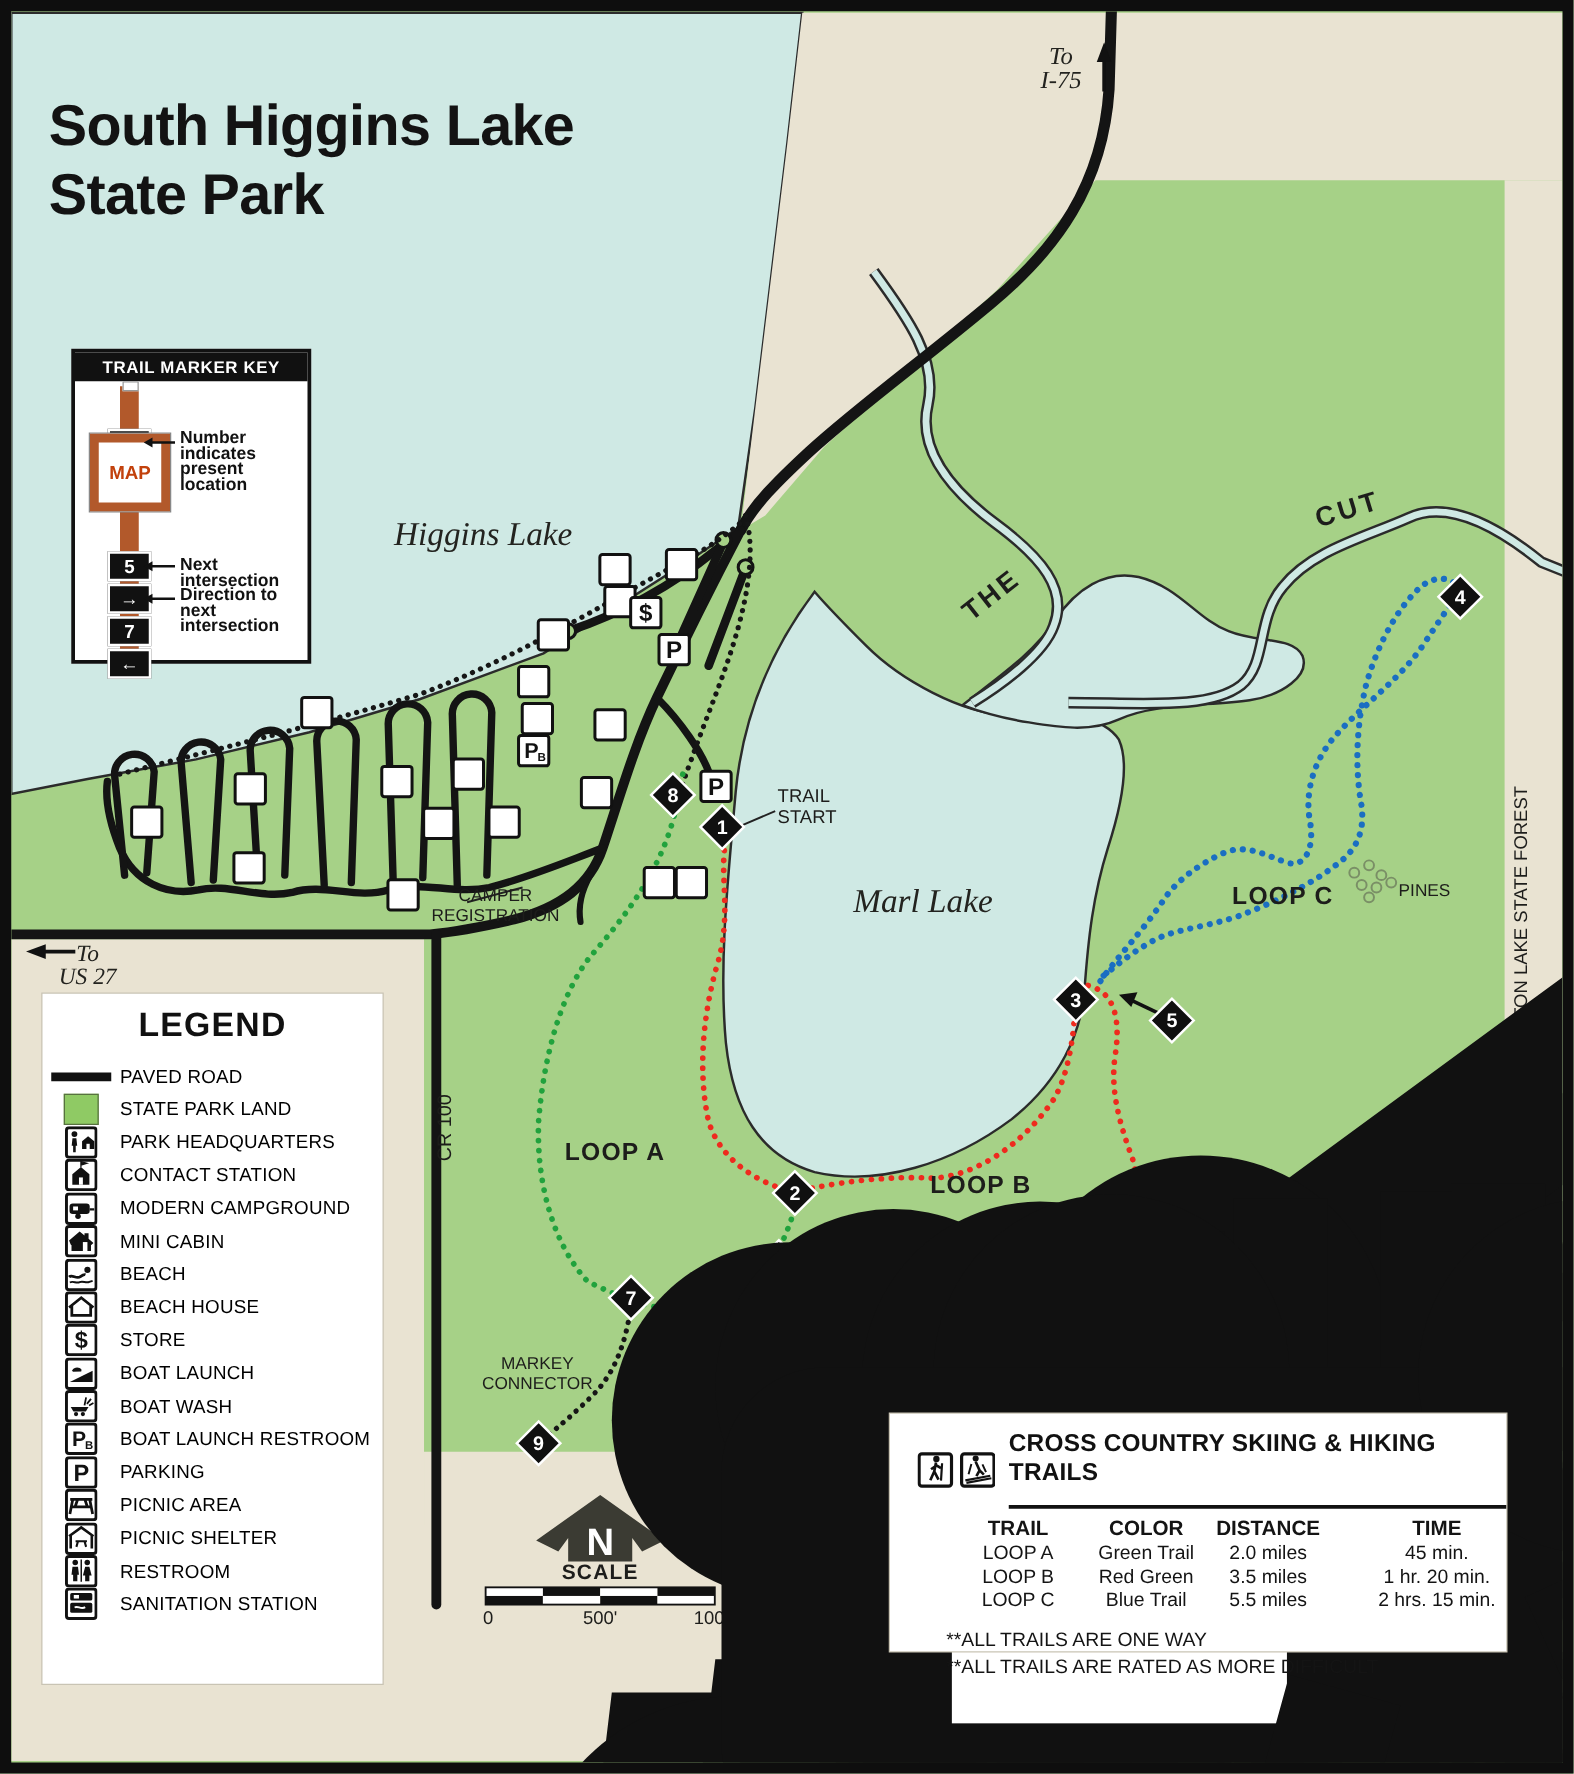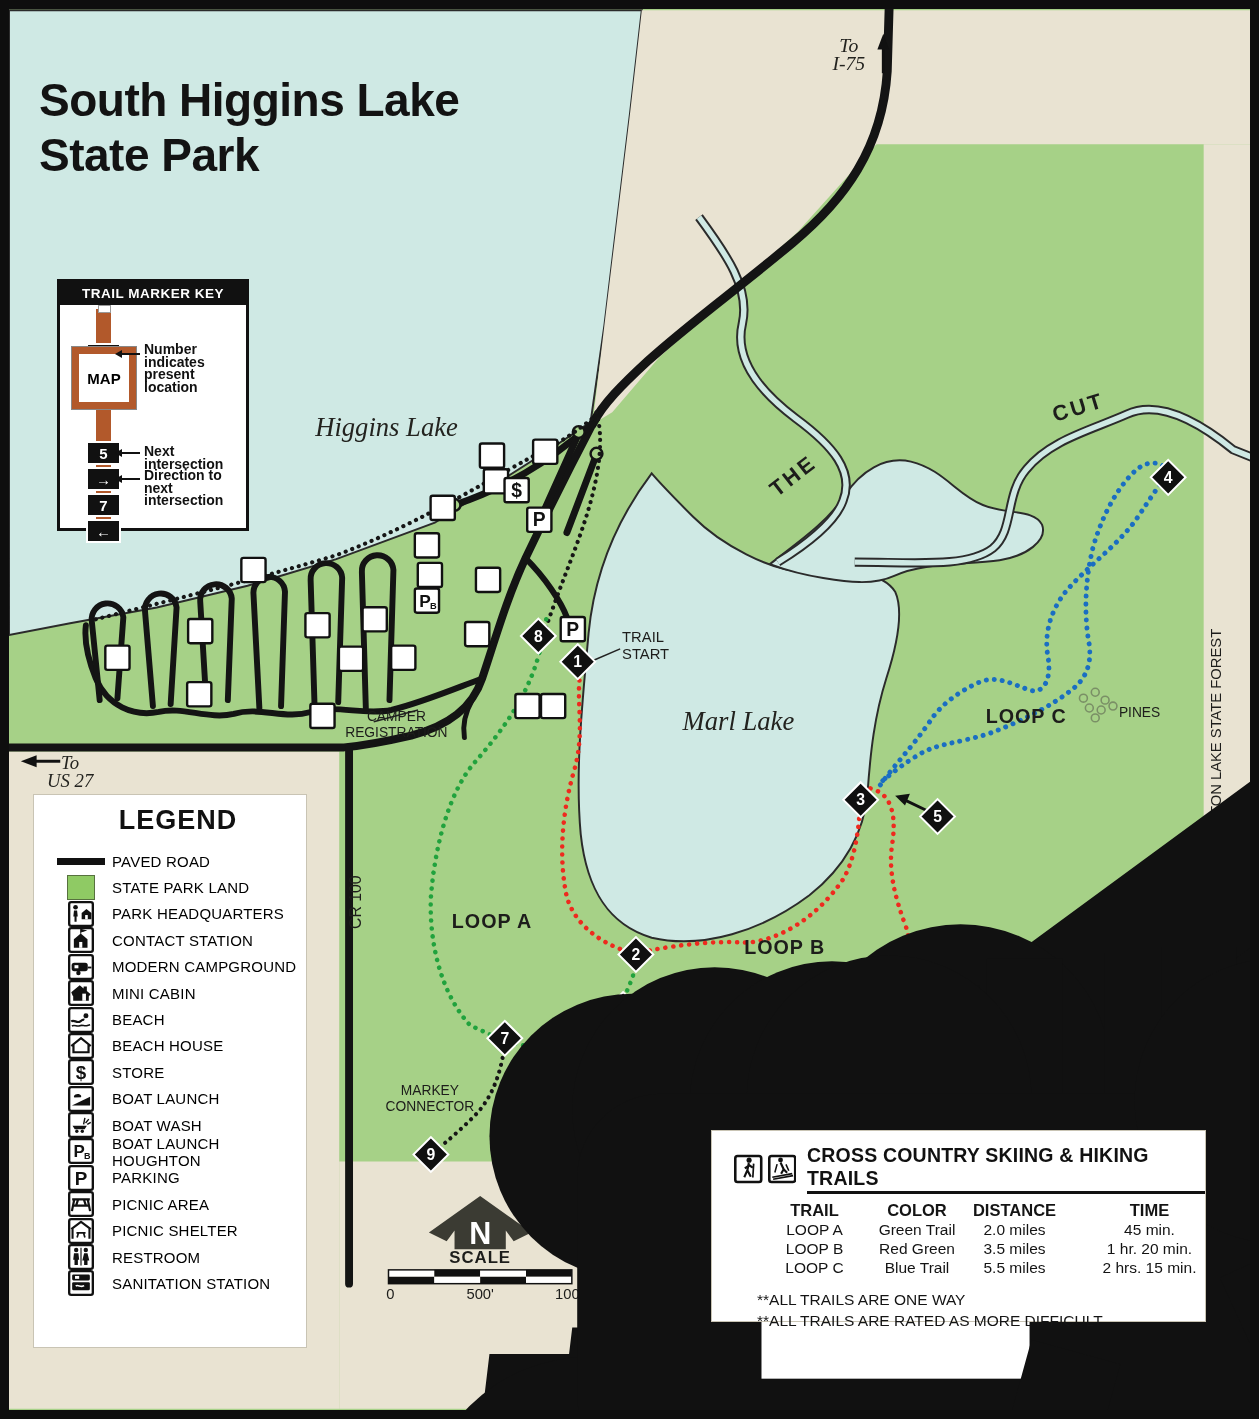--- a/index.html
+++ b/index.html
@@ -31,46 +31,46 @@
   .tkey-hdr{background:#111;color:#fff;font-weight:bold;font-size:13.5px;text-align:center;
         padding:4px 0;letter-spacing:0.5px;}
   .tkey-body{position:relative;height:220px;}
   .tk-post{position:absolute;left:36px;top:4px;width:15px;height:212px;background:#b2592b;}
   .tk-cap{position:absolute;left:38px;top:0px;width:11px;height:6px;background:#fff;border:1px solid #999;}
   .tk-sq{position:absolute;left:26px;width:35px;height:24px;background:#111;border:2px solid #fff;
          color:#fff;font-weight:bold;font-size:15px;display:flex;align-items:center;justify-content:center;
          box-sizing:border-box;}
   .tk-map{position:absolute;left:12px;top:42px;width:64px;height:62px;background:#fff;
          border:7px solid #b2592b;box-sizing:border-box;display:flex;align-items:center;justify-content:center;
-         font-weight:bold;font-size:15px;color:#000000;box-shadow:0 0 0 1px #888;}
+         font-weight:bold;font-size:15px;color:#c2410c;box-shadow:0 0 0 1px #888;}
   .tk-ann{position:absolute;left:84px;font-size:14px;font-weight:bold;color:#111;line-height:12.5px;}
   .ann-arrow{position:absolute;left:58px;width:22px;height:0;border-top:2px solid #111;}
   .ann-arrow::before{content:"";position:absolute;left:-7px;top:-5px;border:4px solid transparent;
          border-right:7px solid #111;}
 
   
   .legend{position:absolute;left:25px;top:786px;width:272px;height:552px;background:#fff;
-        box-shadow:0 0 0 1px #c9c4b4;padding-top:10px;box-sizing:border-box;padding-left:16px;}
+        box-shadow:0 0 0 1px #c9c4b4;padding-top:10px;box-sizing:border-box;}
   .legend-title{text-align:center;font-size:27px;font-weight:bold;letter-spacing:1px;color:#111;}
   .legend-rows{margin-top:12px;}
   .leg-row{display:flex;align-items:center;height:26.4px;}
   .leg-sw{width:62px;display:flex;justify-content:center;align-items:center;flex:0 0 62px;}
   .leg-label{font-size:15px;color:#000000;letter-spacing:0.2px;}
   .sw-road{width:48px;height:7px;background:#111;}
   .sw-dot{width:52px;height:0;border-top:4px dotted #111;}
   .sw-green{width:26px;height:23px;background:#8fca64;border:1px solid #57713f;}
   .leg-box{width:26px;height:26px;}
 
   
   .ttable{position:absolute;left:703px;top:1122px;width:493px;height:190px;background:#fff;
         box-shadow:0 0 0 1px #c9c4b4;box-sizing:border-box;padding:13px 0 0 0;}
   .tt-titlerow{display:flex;align-items:center;margin-left:22px;}
   .tt-icon{width:30px;height:30px;margin-right:5px;}
   .tt-title{font-size:19.5px;font-weight:bold;color:#111;border-bottom:3px solid #111;
-        padding-bottom:1px;margin-left:6px;letter-spacing:0.2px;}
+        padding-bottom:14px;margin-left:6px;letter-spacing:0.2px;}
   .tt-grid{display:grid;grid-template-columns:115px 90px 105px 165px;justify-items:center;
         margin:7px 0 0 45px;font-size:15.5px;color:#141414;row-gap:1px;}
   .tt-grid .hd{font-weight:bold;font-size:16.5px;}
   .tt-notes{margin:12px 0 0 45px;font-size:15.5px;color:#141414;line-height:21px;}
 </style>
 </head>
 <body>
 
 <div class="stage">
 
@@ -538,21 +538,21 @@
           <div class="leg-label">BOAT WASH</div>
         </div>
         <div class="leg-row">
           <div class="leg-sw">
             <svg class="leg-box" viewBox="0 0 20 20">
               <rect x="0.9" y="0.9" width="18.2" height="18.2" rx="1.6" fill="#fff" stroke="#111" stroke-width="1.8"></rect>
               <text x="8.6" y="14.6" text-anchor="middle" font-size="13" font-weight="bold" fill="#111">P</text>
               <text x="14.8" y="16.4" text-anchor="middle" font-size="7" font-weight="bold" fill="#111">B</text>
             </svg>
           </div>
-          <div class="leg-label">BOAT LAUNCH HOUGHTON</div>
+          <div class="leg-label">BOAT LAUNCH RESTROOM</div>
         </div>
         <div class="leg-row">
           <div class="leg-sw">
             <svg class="leg-box" viewBox="0 0 20 20">
               <rect x="0.9" y="0.9" width="18.2" height="18.2" rx="1.6" fill="#fff" stroke="#111" stroke-width="1.8"></rect>
               <text x="10" y="15" text-anchor="middle" font-size="14.5" font-weight="bold" fill="#111">P</text>
             </svg>
           </div>
           <div class="leg-label">PARKING</div>
         </div>

